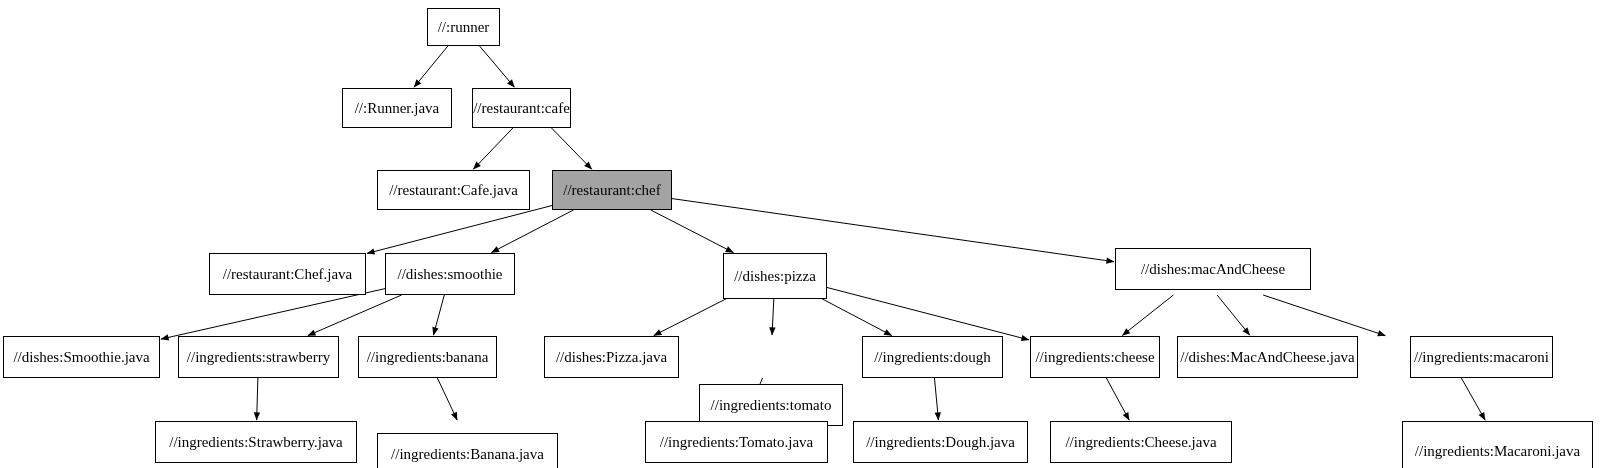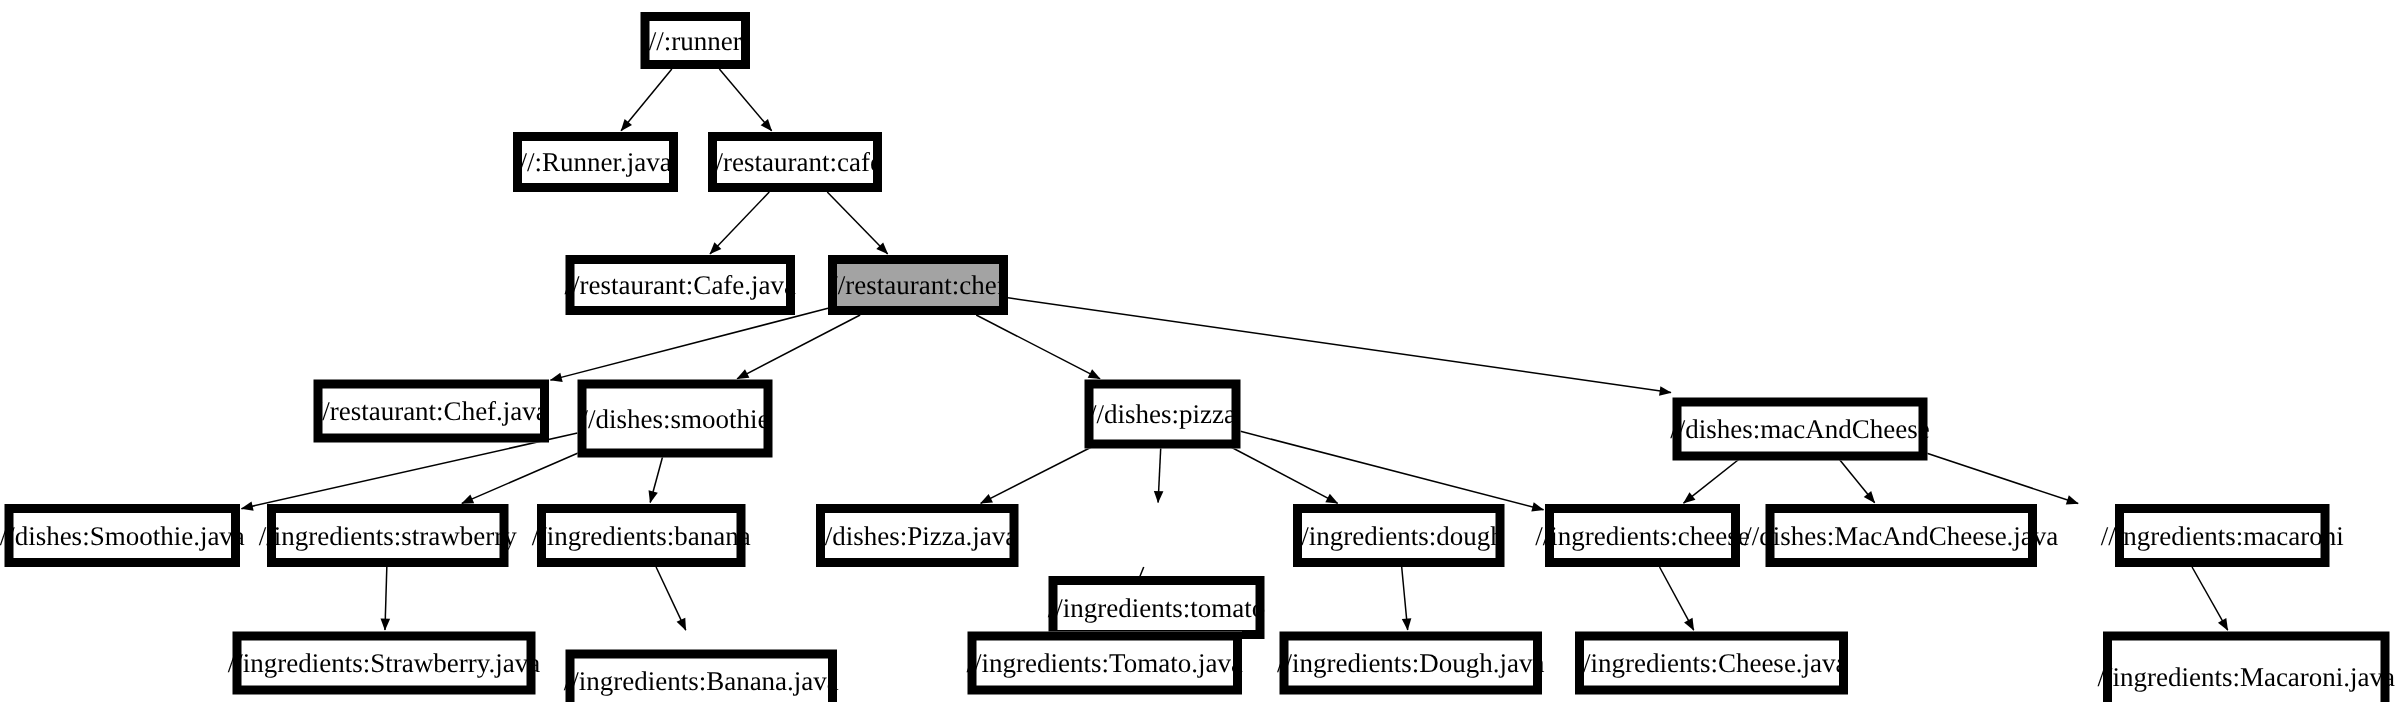--- a/index.html
+++ b/index.html
@@ -12,27 +12,27 @@
     overflow: hidden;
   }
   #edge-layer {
     position: absolute;
     left: 0; top: 0;
     width: 1600px; height: 468px;
   }
   .node {
     position: absolute;
     box-sizing: border-box;
-    border: 6px solid #701a75;
+    border: 1px solid #701a75;
     background: #ffffff;
     color: #000000;
     display: flex;
     align-items: center;
     justify-content: center;
-    font-size: 18px;
+    font-size: 15px;
     white-space: nowrap;
     line-height: 1;
     text-align: right;
   }
   .edge-line { stroke: #000000; stroke-width: 1; fill: none; }
 </style>
 </head>
 <body>
 
 <div id="canvas">
@@ -65,27 +65,27 @@
         <line x1="1106.3647058823528" y1="378" x2="1129.1593443209551" y2="420.1205275495908" class="edge-line" stroke="#000000" marker-end="url(#arrowhead)"></line>
         <line x1="1173.433734939759" y1="295" x2="1122.3507651798373" y2="335.37987133403345" class="edge-line" stroke="#000000" marker-end="url(#arrowhead)"></line>
         <line x1="1217.078313253012" y1="295" x2="1249.7907422874064" y2="335.22417199784786" class="edge-line" stroke="#000000" marker-end="url(#arrowhead)"></line>
         <line x1="1263.1265060240964" y1="295" x2="1385.4246206944035" y2="335.68434275605415" class="edge-line" stroke="#000000" marker-end="url(#arrowhead)"></line>
         <line x1="1461.3588235294117" y1="378" x2="1485.1494568091784" y2="420.12924643291984" class="edge-line" stroke="#000000" marker-end="url(#arrowhead)"></line>
       </g>
   </svg>
   <div id="node-layer">
       <div class="node" style="left: 427px; top: 8px; width: 73px; height: 38px; background: rgb(255, 255, 255); border-color: rgb(0, 0, 0); color: rgb(0, 0, 0);">//:runner</div>
       <div class="node" style="left: 342px; top: 88px; width: 110px; height: 40px; background: rgb(255, 255, 255); border-color: rgb(0, 0, 0); color: rgb(0, 0, 0);">//:Runner.java</div>
-      <div class="node" style="left: 472px; top: 88px; width: 116px; height: 40px; background: rgb(255, 255, 255); border-color: rgb(0, 0, 0); color: rgb(0, 0, 0);">//restaurant:cafe</div>
+      <div class="node" style="left: 472px; top: 88px; width: 99px; height: 40px; background: rgb(255, 255, 255); border-color: rgb(0, 0, 0); color: rgb(0, 0, 0);">//restaurant:cafe</div>
       <div class="node" style="left: 377px; top: 170px; width: 153px; height: 40px; background: rgb(255, 255, 255); border-color: rgb(0, 0, 0); color: rgb(0, 0, 0);">//restaurant:Cafe.java</div>
       <div class="node" style="left: 552px; top: 170px; width: 120px; height: 40px; background: #a3a3a3; border-color: rgb(0, 0, 0); color: rgb(0, 0, 0);">//restaurant:chef</div>
       <div class="node" style="left: 209px; top: 253px; width: 157px; height: 42px; background: rgb(255, 255, 255); border-color: rgb(0, 0, 0); color: rgb(0, 0, 0);">//restaurant:Chef.java</div>
-      <div class="node" style="left: 385px; top: 253px; width: 130px; height: 52px; background: rgb(255, 255, 255); border-color: rgb(0, 0, 0); color: rgb(0, 0, 0);">//dishes:smoothie</div>
+      <div class="node" style="left: 385px; top: 253px; width: 130px; height: 42px; background: rgb(255, 255, 255); border-color: rgb(0, 0, 0); color: rgb(0, 0, 0);">//dishes:smoothie</div>
       <div class="node" style="left: 723px; top: 253px; width: 104px; height: 46px; background: rgb(255, 255, 255); border-color: rgb(0, 0, 0); color: rgb(0, 0, 0);">//dishes:pizza</div>
-      <div class="node" style="left: 1115px; top: 265px; width: 170px; height: 42px; background: rgb(255, 255, 255); border-color: rgb(0, 0, 0); color: rgb(0, 0, 0);">//dishes:macAndCheese</div>
+      <div class="node" style="left: 1115px; top: 248px; width: 196px; height: 42px; background: rgb(255, 255, 255); border-color: rgb(0, 0, 0); color: rgb(0, 0, 0);">//dishes:macAndCheese</div>
       <div class="node" style="left: 3px; top: 336px; width: 157px; height: 42px; background: rgb(255, 255, 255); border-color: rgb(0, 0, 0); color: rgb(0, 0, 0);">//dishes:Smoothie.java</div>
       <div class="node" style="left: 178px; top: 336px; width: 161px; height: 42px; background: rgb(255, 255, 255); border-color: rgb(0, 0, 0); color: rgb(0, 0, 0);">//ingredients:strawberry</div>
       <div class="node" style="left: 358px; top: 336px; width: 139px; height: 42px; background: rgb(255, 255, 255); border-color: rgb(0, 0, 0); color: rgb(0, 0, 0);">//ingredients:banana</div>
       <div class="node" style="left: 544px; top: 336px; width: 135px; height: 42px; background: rgb(255, 255, 255); border-color: rgb(0, 0, 0); color: rgb(0, 0, 0);">//dishes:Pizza.java</div>
       <div class="node" style="left: 699px; top: 336px; width: 144px; height: 42px; background: rgb(255, 255, 255); border-color: rgb(0, 0, 0); color: rgb(0, 0, 0); margin-top: 48px;">//ingredients:tomato</div>
       <div class="node" style="left: 862px; top: 336px; width: 141px; height: 42px; background: rgb(255, 255, 255); border-color: rgb(0, 0, 0); color: rgb(0, 0, 0);">//ingredients:dough</div>
       <div class="node" style="left: 1030px; top: 336px; width: 130px; height: 42px; background: rgb(255, 255, 255); border-color: rgb(0, 0, 0); color: rgb(0, 0, 0);">//ingredients:cheese</div>
       <div class="node" style="left: 1177px; top: 336px; width: 181px; height: 42px; background: rgb(255, 255, 255); border-color: rgb(0, 0, 0); color: rgb(0, 0, 0);">//dishes:MacAndCheese.java</div>
       <div class="node" style="left: 1378px; top: 336px; width: 143px; height: 42px; background: rgb(255, 255, 255); border-color: rgb(0, 0, 0); color: rgb(0, 0, 0); margin-left: 32px;">//ingredients:macaroni</div>
       <div class="node" style="left: 155px; top: 421px; width: 202px; height: 42px; background: rgb(255, 255, 255); border-color: rgb(0, 0, 0); color: rgb(0, 0, 0);">//ingredients:Strawberry.java</div>

